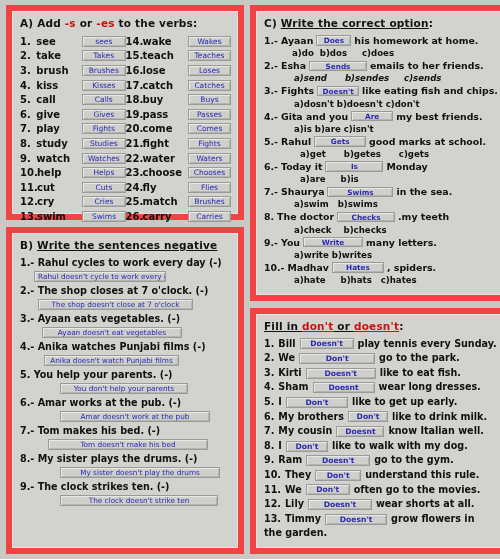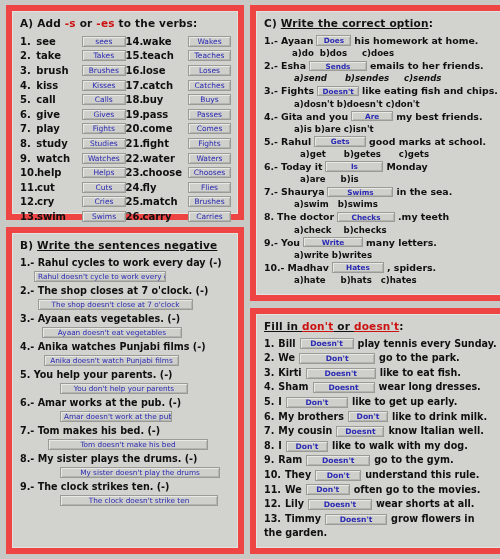--- a/index.html
+++ b/index.html
@@ -331,21 +331,21 @@
           <div class="neg-item">
             <div class="neg-q">4.- Anika watches Punjabi films (-)</div>
             <div class="neg-a-wrap" style="padding-left: 24px;"><span class="ans neg-ans" style="width: 135px;">Anika doesn't watch Punjabi films</span></div>
           </div>
           <div class="neg-item">
             <div class="neg-q">5. You help your parents. (-)</div>
             <div class="neg-a-wrap" style="padding-left: 40px;"><span class="ans neg-ans" style="width: 128px;">You don't help your parents</span></div>
           </div>
           <div class="neg-item">
             <div class="neg-q">6.- Amar works at the pub. (-)</div>
-            <div class="neg-a-wrap" style="padding-left: 40px;"><span class="ans neg-ans" style="width: 112px;">Amar doesn't work at the pub</span></div>
+            <div class="neg-a-wrap" style="padding-left: 40px;"><span class="ans neg-ans" style="width: 150px;">Amar doesn't work at the pub</span></div>
           </div>
           <div class="neg-item">
             <div class="neg-q">7.- Tom makes his bed. (-)</div>
             <div class="neg-a-wrap" style="padding-left: 28px;"><span class="ans neg-ans" style="width: 160px;">Tom doesn't make his bed</span></div>
           </div>
           <div class="neg-item">
             <div class="neg-q">8.- My sister plays the drums. (-)</div>
             <div class="neg-a-wrap" style="padding-left: 40px;"><span class="ans neg-ans" style="width: 160px;">My sister doesn't play the drums</span></div>
           </div>
           <div class="neg-item">

